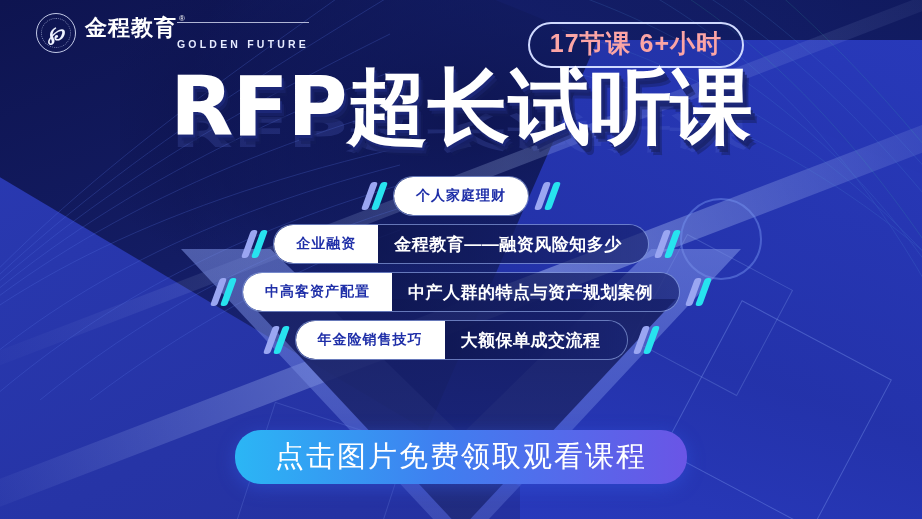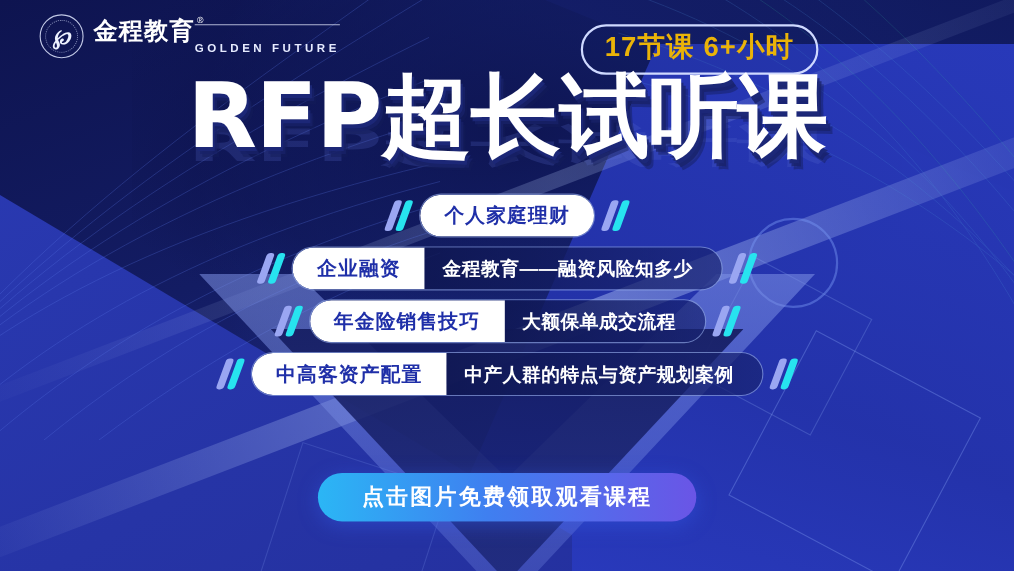--- a/index.html
+++ b/index.html
@@ -115,21 +115,21 @@
   .logo-en {
     color:#e6ebff; font-size:10.5px; font-weight:bold; letter-spacing:3.2px;
     margin-top:5px; padding-top:16px; border-top:1px solid rgba(230,235,255,.75);
     white-space:nowrap;
   }
 
   
   .badge {
     position:absolute; right:178px; top:22px;
     padding:6px 20px 8px; border:2px solid #cfd9ff; border-radius:24px;
-    color:#eab308; font-size:25px; font-weight:bold; letter-spacing:1px;
+    color:#fca5a5; font-size:25px; font-weight:bold; letter-spacing:1px;
     white-space:nowrap; line-height:1.1;
     background:rgba(20,30,100,.12);
   }
 
   
   .headline-wrap {
     position:absolute; left:0; right:0; top:66px; text-align:center;
   }
   .headline {
     display:inline-block; position:relative;
@@ -170,37 +170,37 @@
 
   .capsule {
     display:flex; align-items:stretch; height:40px;
     border:1px solid rgba(170,195,255,.55);
     border-radius:20px; overflow:hidden;
     background:linear-gradient(90deg,rgba(18,26,90,.35),rgba(22,32,108,.45));
   }
   .cap-tag {
     display:flex; align-items:center; justify-content:center;
     background:#ffffff; color:#1f2fa8;
-    font-size:18px; font-weight:bold; letter-spacing:1px;
+    font-size:14px; font-weight:bold; letter-spacing:1px;
     padding:0 22px; white-space:nowrap;
     border-radius:20px 0 0 20px;
   }
   .cap-desc {
     display:flex; align-items:center;
     color:#ffffff; font-size:17px; font-weight:bold; letter-spacing:.5px;
     padding:0 26px 0 16px; white-space:nowrap;
     background:linear-gradient(90deg,rgba(14,22,80,.75),rgba(26,38,120,.45));
   }
 
   
   .cta {
     position:absolute; left:50%; transform:translateX(-50%); top:430px;
     padding:11px 40px; border-radius:26px;
     background:linear-gradient(90deg,#2bb6f5 0%,#3f7ff0 45%,#6a55e6 100%);
-    color:#ffffff; font-size:20px; font-weight:bold; letter-spacing:2px;
+    color:#ffffff; font-size:29px; font-weight:normal; letter-spacing:2px;
     white-space:nowrap; line-height:1.1;
     box-shadow:0 4px 18px rgba(50,90,230,.45);
     cursor:pointer;
   }
 </style>
 </head>
 <body>
 
 <div class="banner">
 
@@ -299,41 +299,41 @@
           <i class="c"></i>
         </span>
     </div>
 
     <div class="row">
       <span class="slash">
           <i class="p"></i>
           <i class="c"></i>
         </span>
       <div class="capsule">
+        <span class="cap-tag">中高客资产配置</span>
+        <span class="cap-desc">中产人群的特点与资产规划案例</span>
+      </div>
+      <span class="slash">
+          <i class="p"></i>
+          <i class="c"></i>
+        </span>
+    </div>
+
+    <div class="row">
+      <span class="slash">
+          <i class="p"></i>
+          <i class="c"></i>
+        </span>
+      <div class="capsule">
         <span class="cap-tag">年金险销售技巧</span>
         <span class="cap-desc">大额保单成交流程</span>
       </div>
       <span class="slash">
           <i class="p"></i>
           <i class="c"></i>
         </span>
     </div>
 
-    <div class="row">
-      <span class="slash">
-          <i class="p"></i>
-          <i class="c"></i>
-        </span>
-      <div class="capsule">
-        <span class="cap-tag">中高客资产配置</span>
-        <span class="cap-desc">中产人群的特点与资产规划案例</span>
-      </div>
-      <span class="slash">
-          <i class="p"></i>
-          <i class="c"></i>
-        </span>
-    </div>
-
   </div>
 
   <div class="cta">点击图片免费领取观看课程</div>
 
 </div>
 
 </body></html>

